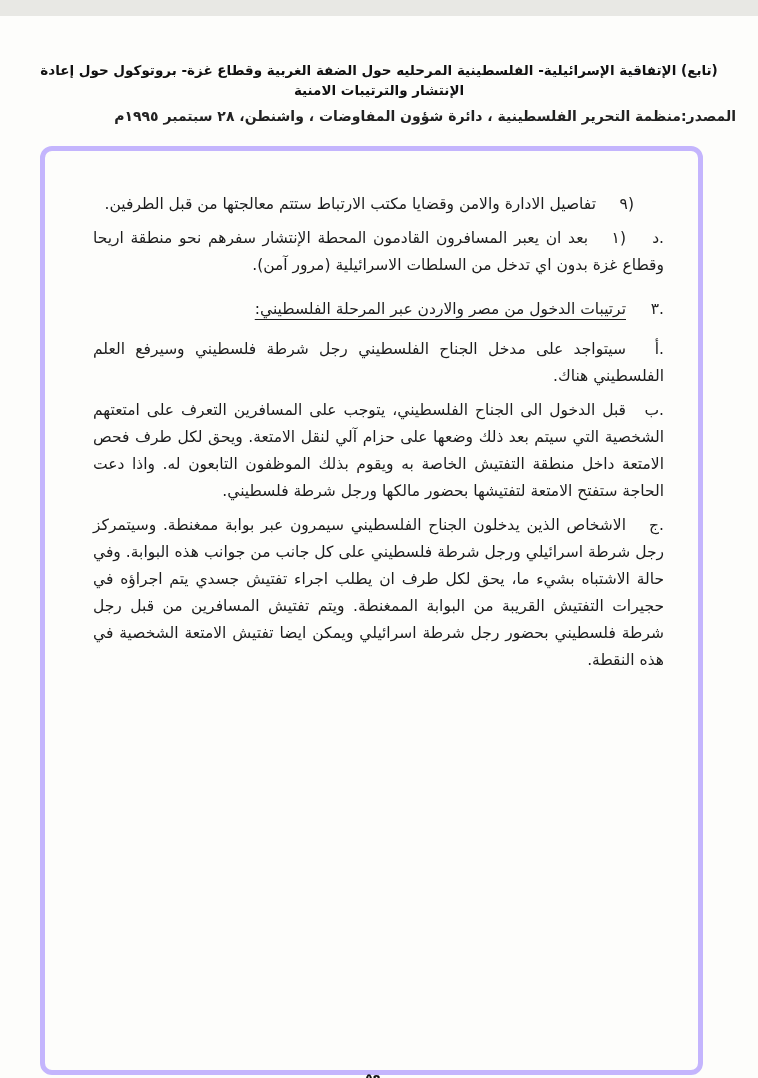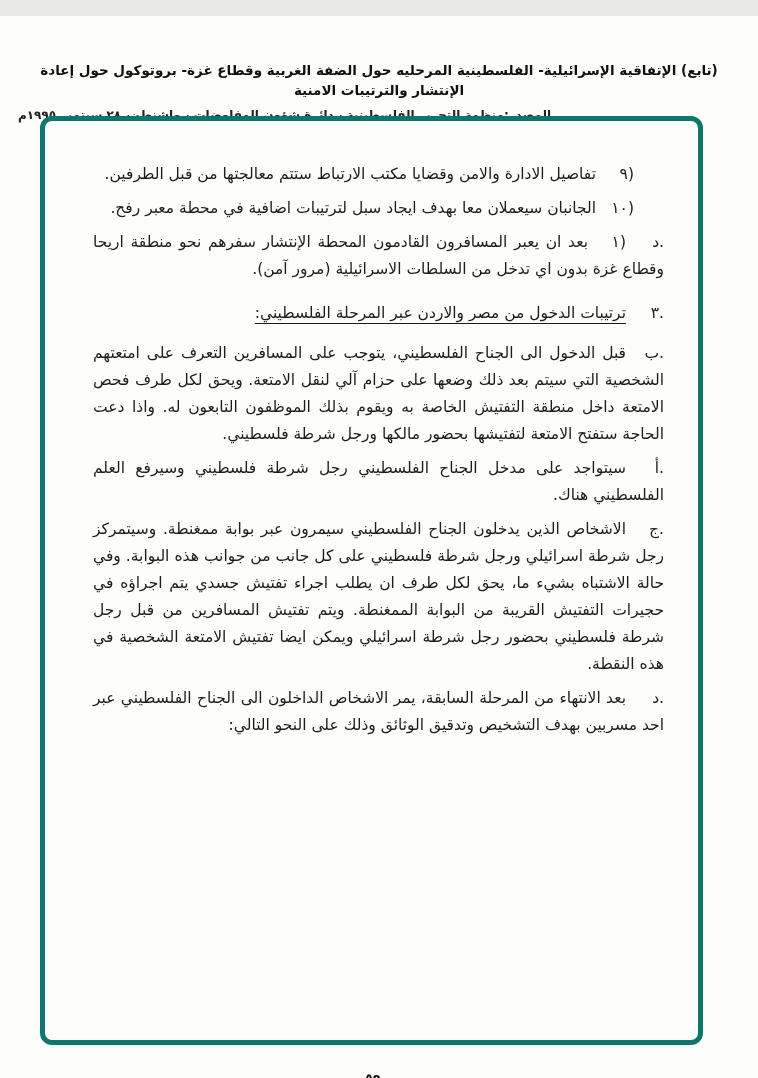--- a/index.html
+++ b/index.html
@@ -13,28 +13,28 @@
     overflow:hidden;
     color:#1c1c1c;
   }
   
   .hdr{padding:44px 18px 0 18px;}
   .hdr-title{
     font-size:13.5px;font-weight:bold;
     text-align:center;line-height:20px;color:#111;
   }
   .hdr-source{
-    font-size:12px;font-weight:bold;
-    text-align:left;margin-top:8px;padding-right:4px;color:#222;
+    font-size:14px;font-weight:bold;
+    text-align:right;margin-top:8px;padding-right:4px;color:#222;
   }
   
   .frame{
-    position:absolute;top:100px;left:40px;
+    position:absolute;top:130px;left:40px;
     width:653px;height:919px;
-    border:5px solid #0f766e;
+    border:5px solid #c4b5fd;
     border-radius:12px;
     background:#fdfdfb;
     box-sizing:content-box;
   }
   .content{
     padding:40px 34px 0 48px;
   }
   
   p.item{
     margin:0 0 7px 0;
@@ -73,49 +73,43 @@
     <div class="hdr-source">المصدر:منظمة التحرير الفلسطينية ، دائرة شؤون المفاوضات ، واشنطن، ٢٨ سبتمبر ١٩٩٥م</div>
   </div>
 
   <div class="frame">
     <div class="content">
 
       <p class="item nested">
         <span class="marker">٩)</span><span>تفاصيل الادارة والامن وقضايا مكتب الارتباط ستتم معالجتها من قبل الطرفين.</span>
       </p>
 
-      <p class="item nested">
-        <span class="marker">١٠)</span><span>الجانبان سيعملان معا بهدف ايجاد سبل لترتيبات اضافية في محطة معبر رفح.</span>
-      </p>
 
 
       <p class="item">
         <span class="marker">د.</span><span class="marker">١)</span><span>بعد ان يعبر المسافرون القادمون المحطة الإنتشار سفرهم نحو منطقة اريحا وقطاع غزة بدون اي تدخل من السلطات الاسرائيلية (مرور آمن).</span>
       </p>
 
 
       <p class="item section">
         <span class="marker">٣.</span><span>ترتيبات الدخول من مصر والاردن عبر المرحلة الفلسطيني:</span>
       </p>
 
       <p class="item">
-        <span class="marker">ب.</span><span>قبل الدخول الى الجناح الفلسطيني، يتوجب على المسافرين التعرف على امتعتهم الشخصية التي سيتم بعد ذلك وضعها على حزام آلي لنقل الامتعة. ويحق لكل طرف فحص الامتعة داخل منطقة التفتيش الخاصة به ويقوم بذلك الموظفون التابعون له. واذا دعت الحاجة ستفتح الامتعة لتفتيشها بحضور مالكها ورجل شرطة فلسطيني.</span>
+        <span class="marker">أ.</span><span>سيتواجد على مدخل الجناح الفلسطيني رجل شرطة فلسطيني وسيرفع العلم الفلسطيني هناك.</span>
       </p>
 
       <p class="item">
-        <span class="marker">أ.</span><span>سيتواجد على مدخل الجناح الفلسطيني رجل شرطة فلسطيني وسيرفع العلم الفلسطيني هناك.</span>
+        <span class="marker">ب.</span><span>قبل الدخول الى الجناح الفلسطيني، يتوجب على المسافرين التعرف على امتعتهم الشخصية التي سيتم بعد ذلك وضعها على حزام آلي لنقل الامتعة. ويحق لكل طرف فحص الامتعة داخل منطقة التفتيش الخاصة به ويقوم بذلك الموظفون التابعون له. واذا دعت الحاجة ستفتح الامتعة لتفتيشها بحضور مالكها ورجل شرطة فلسطيني.</span>
       </p>
 
       <p class="item">
         <span class="marker">ج.</span><span>الاشخاص الذين يدخلون الجناح الفلسطيني سيمرون عبر بوابة ممغنطة. وسيتمركز رجل شرطة اسرائيلي ورجل شرطة فلسطيني على كل جانب من جوانب هذه البوابة. وفي حالة الاشتباه بشيء ما، يحق لكل طرف ان يطلب اجراء تفتيش جسدي يتم اجراؤه في حجيرات التفتيش القريبة من البوابة الممغنطة. ويتم تفتيش المسافرين من قبل رجل شرطة فلسطيني بحضور رجل شرطة اسرائيلي ويمكن ايضا تفتيش الامتعة الشخصية في هذه النقطة.</span>
       </p>
 
-      <p class="item">
-        <span class="marker">د.</span><span>بعد الانتهاء من المرحلة السابقة، يمر الاشخاص الداخلون الى الجناح الفلسطيني عبر احد مسربين بهدف التشخيص وتدقيق الوثائق وذلك على النحو التالي:</span>
-      </p>
 
 
     </div>
   </div>
 
   <div class="pageno">٥٩</div>
 
 </div>
 
 </body></html>

